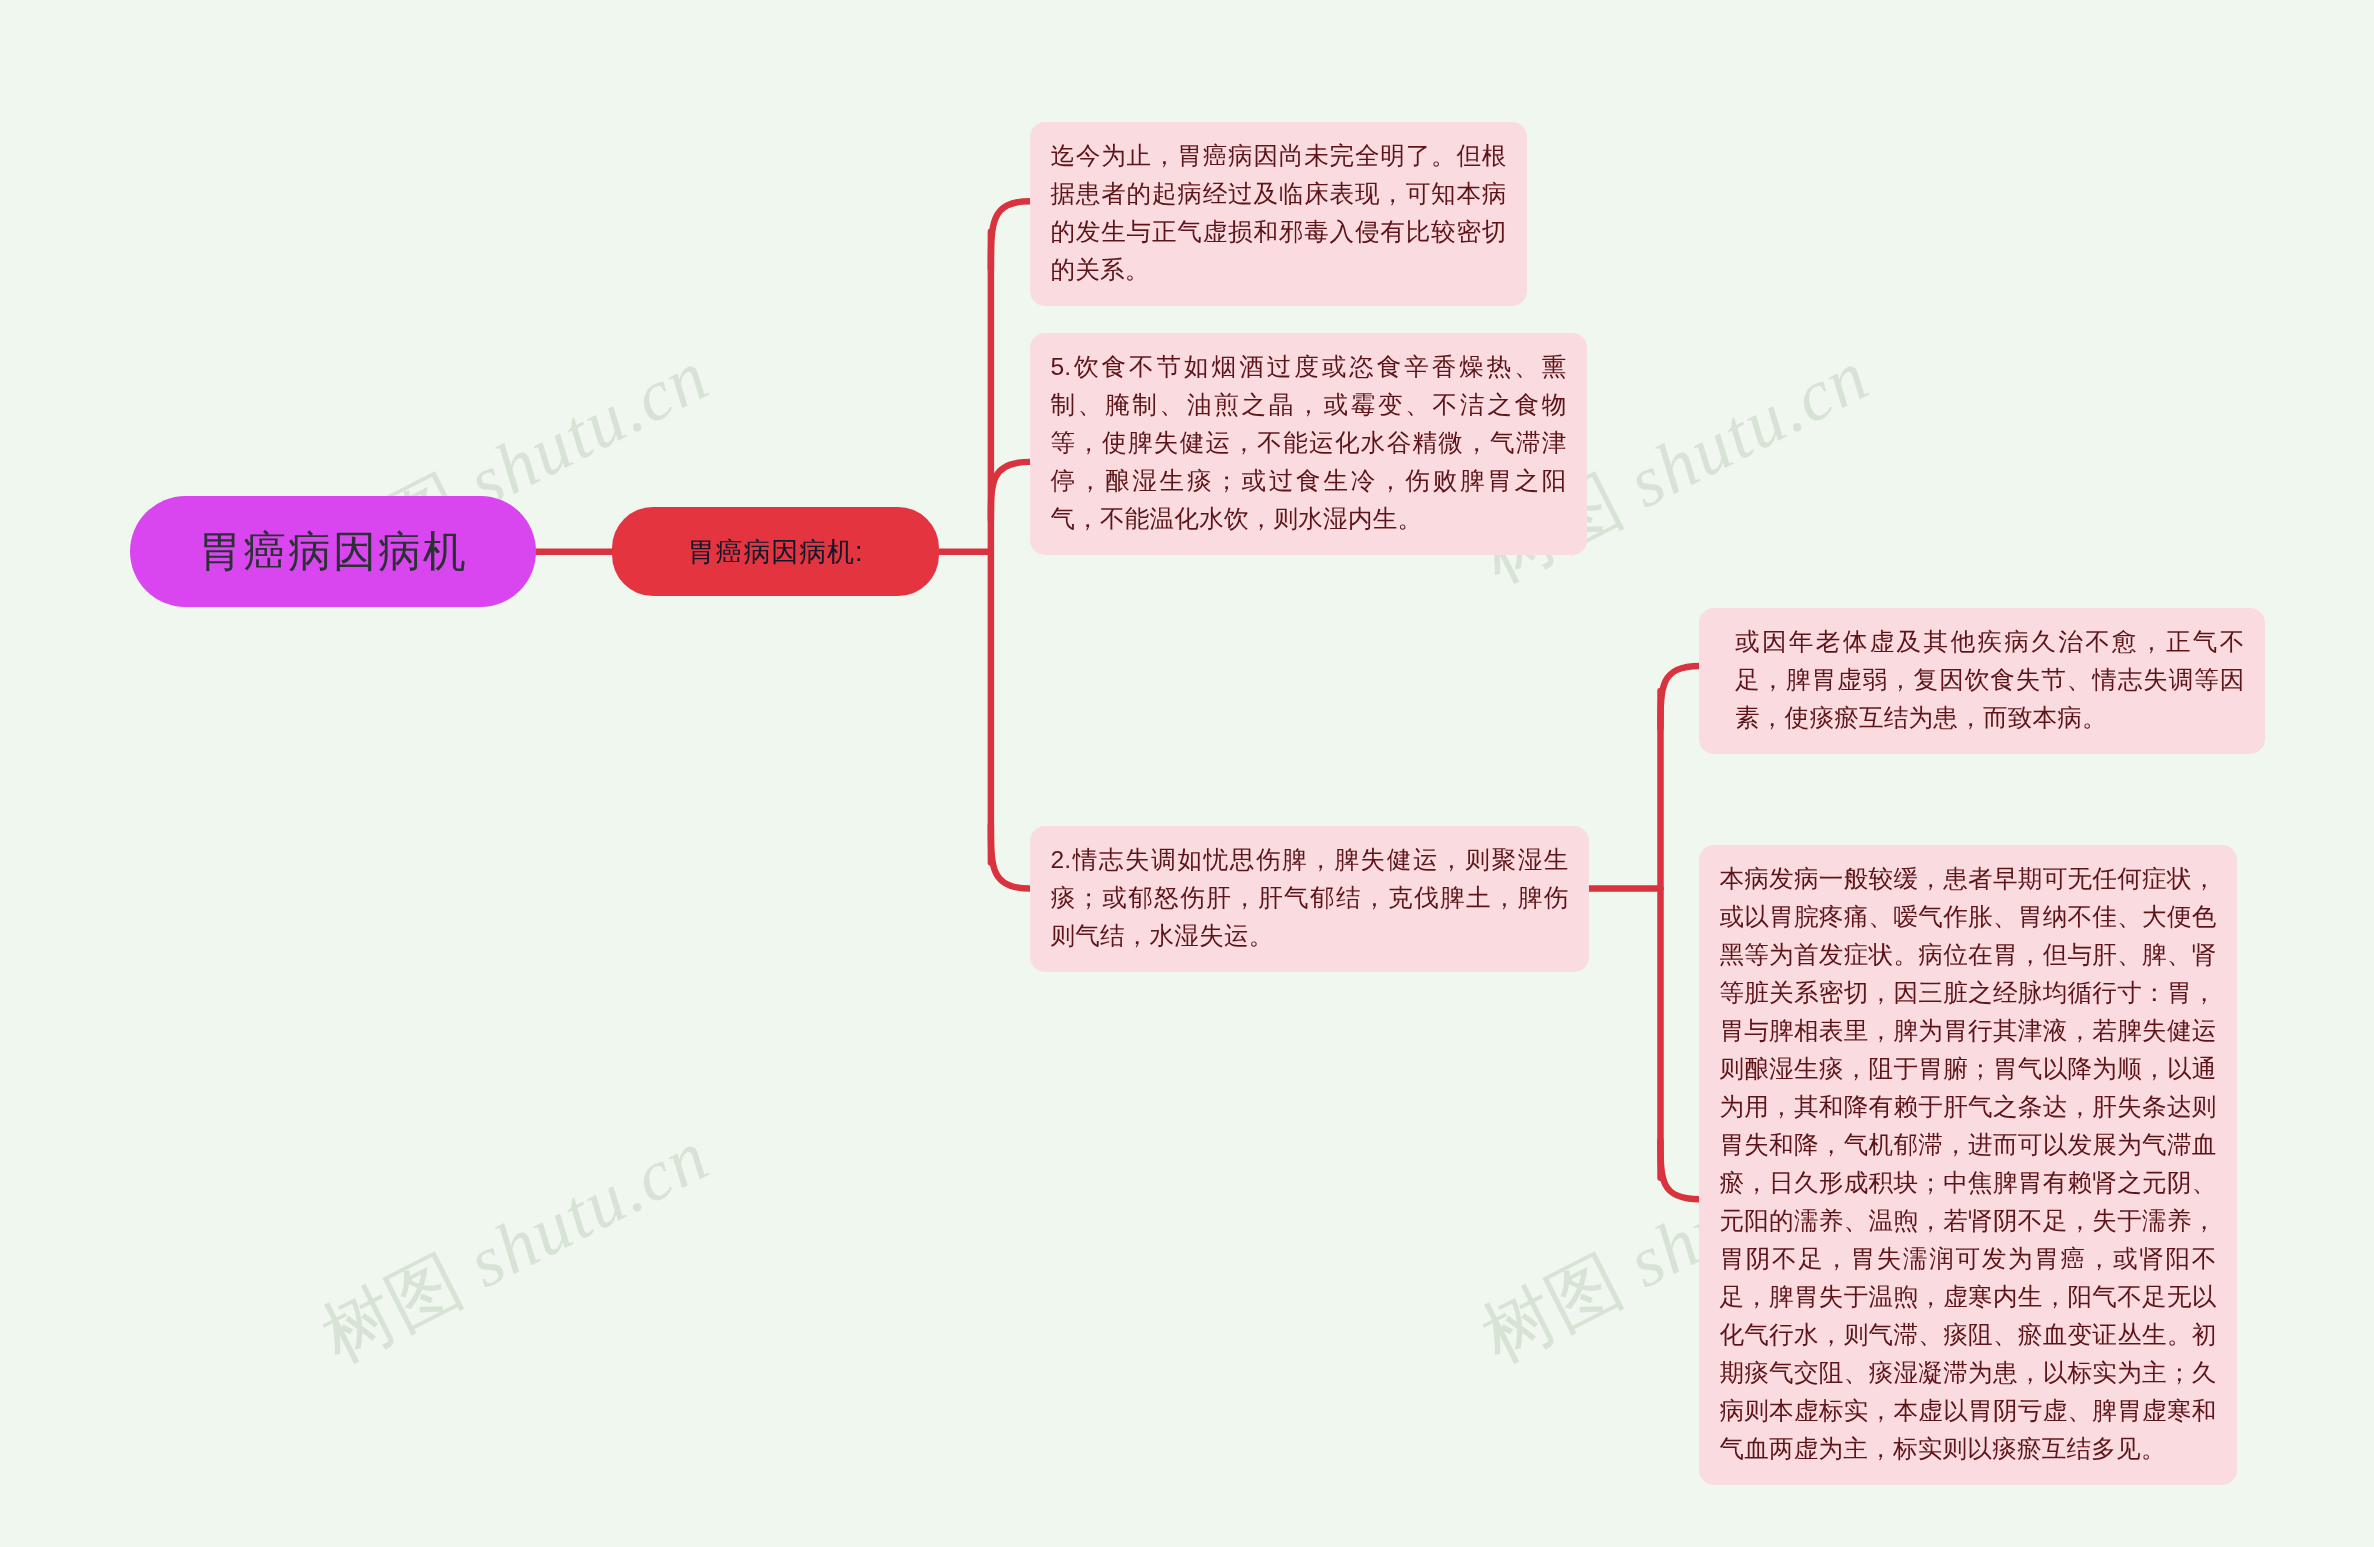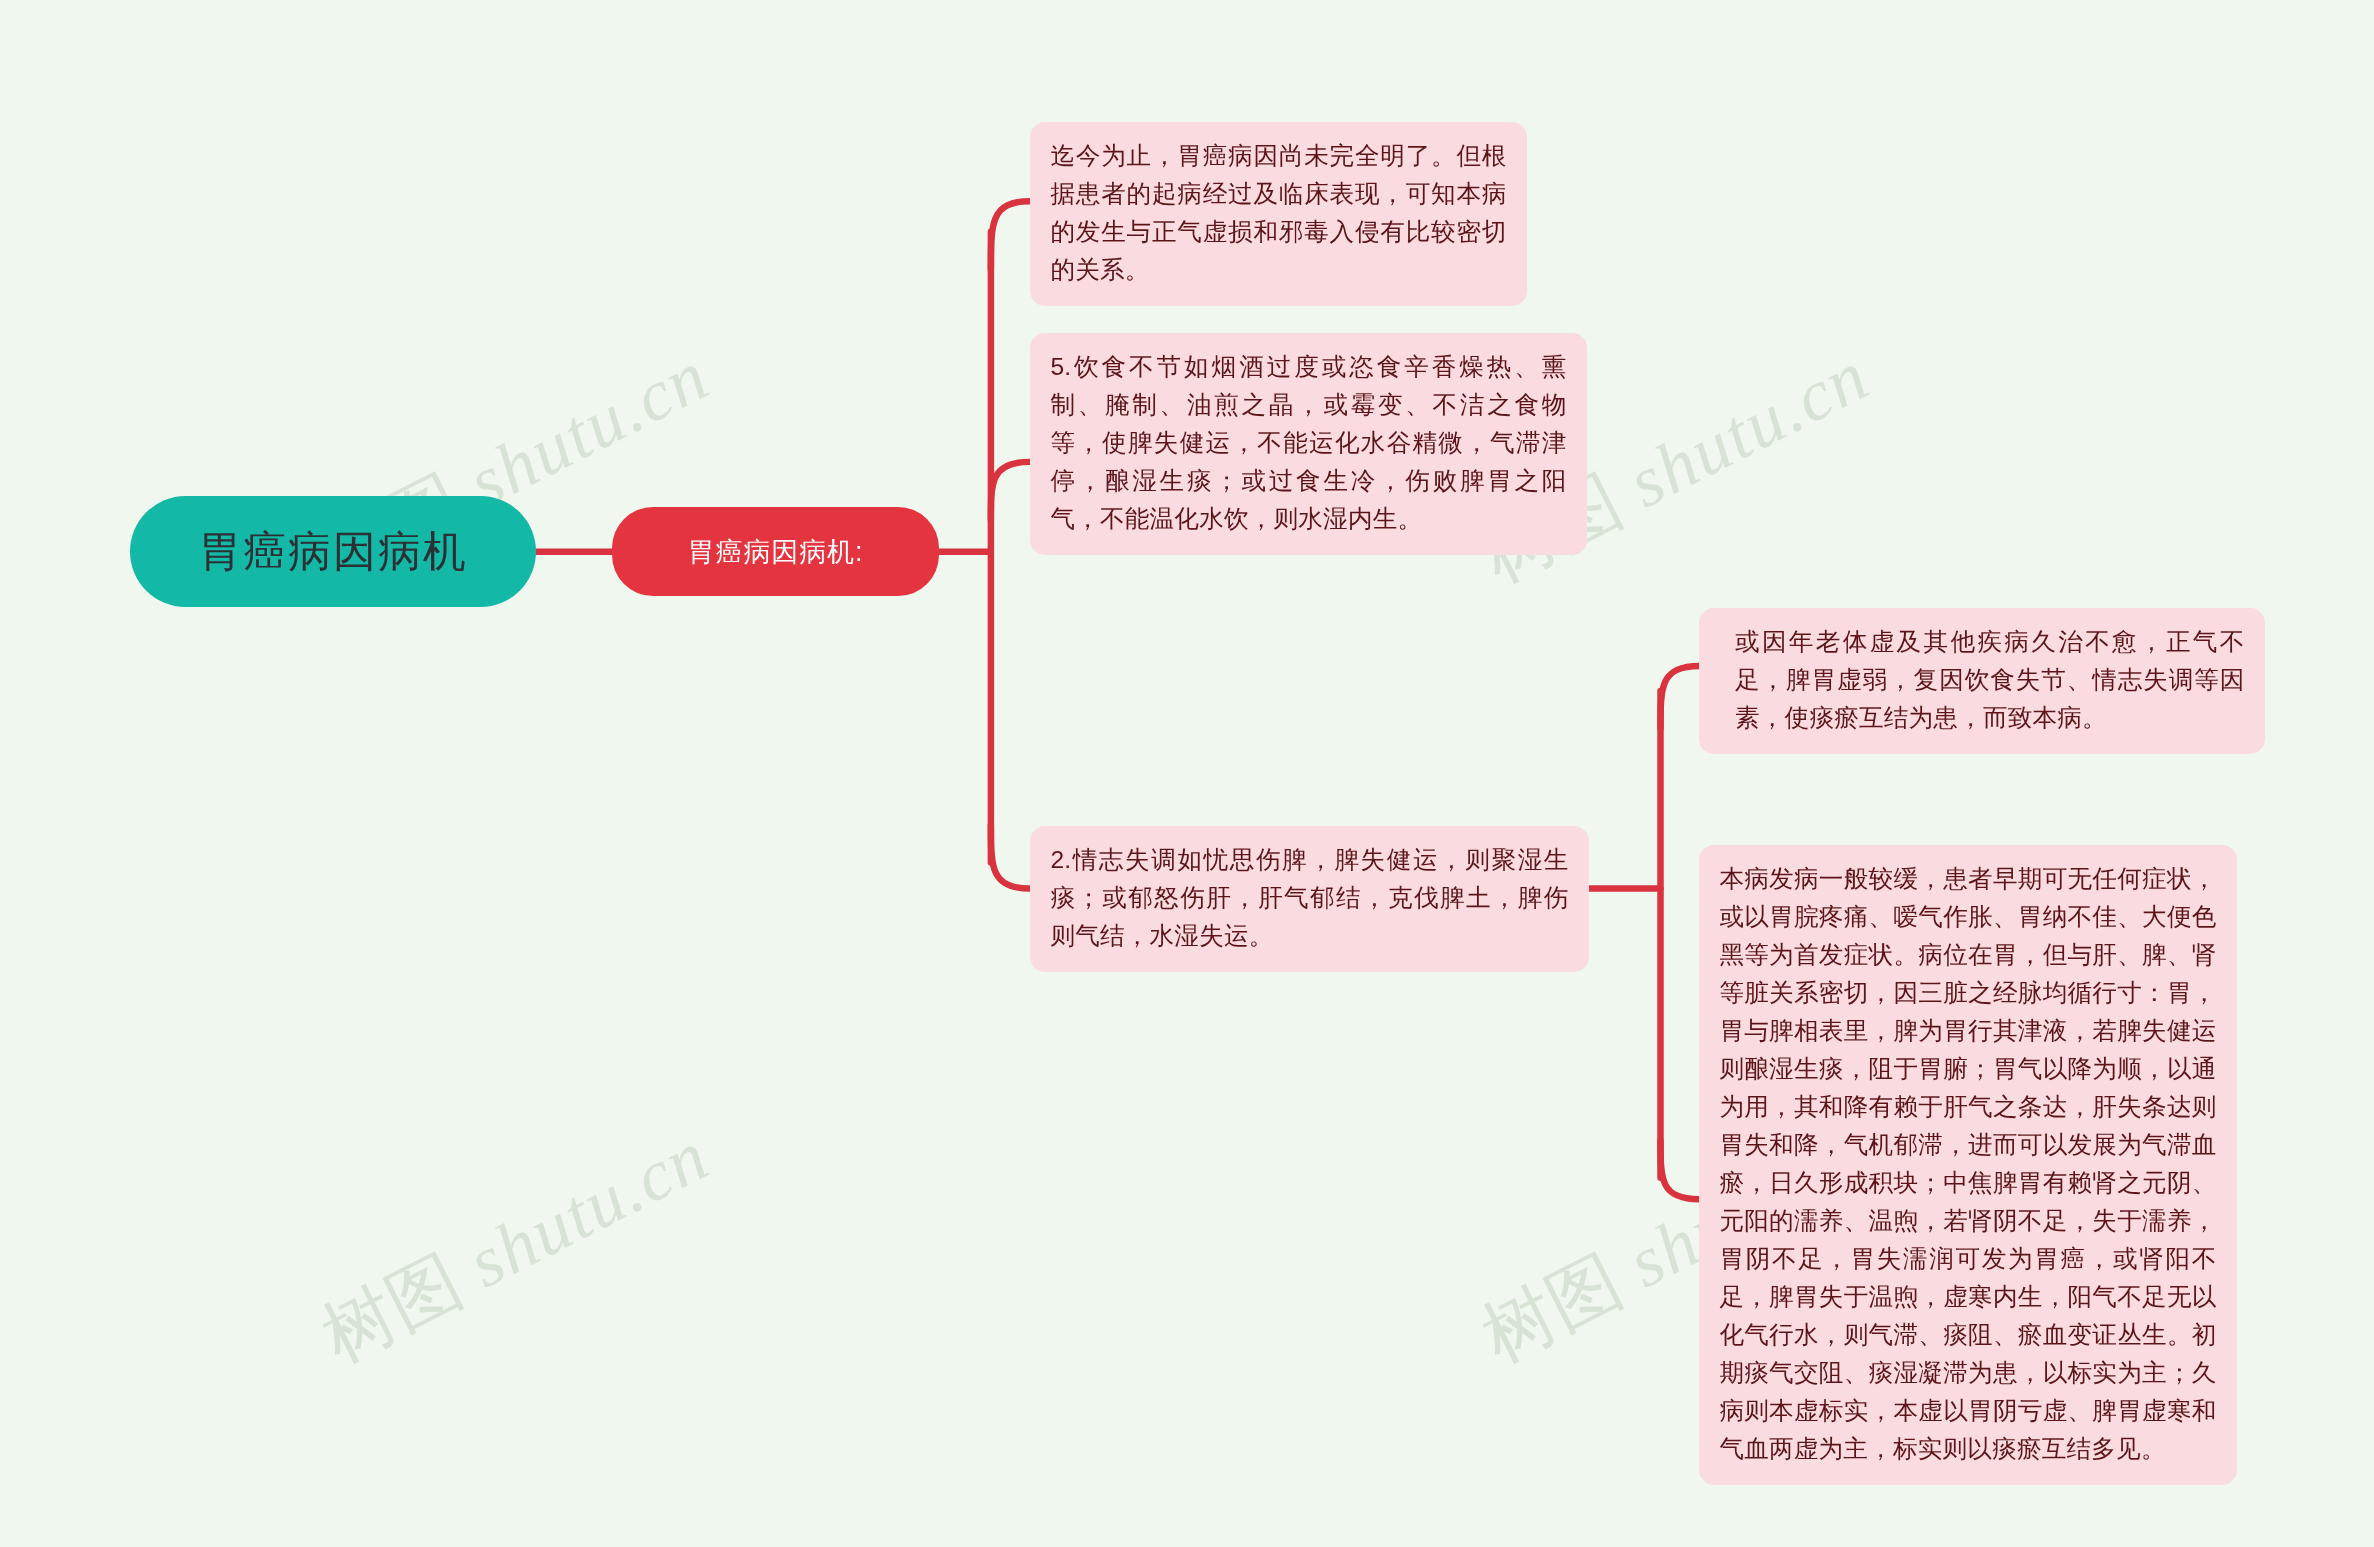--- a/index.html
+++ b/index.html
@@ -42,38 +42,38 @@
     pointer-events: none;
   }
 
   
   .node {
     position: absolute;
     box-sizing: border-box;
   }
 
   .root-node {
-    background: #14b8a6;
+    background: #d946ef;
     border-radius: 56px;
     display: flex;
     align-items: center;
     justify-content: center;
     color: #2b3034;
     font-size: 43px;
     letter-spacing: 1.9px;
     padding: 12px 32px;
   }
 
   .branch-node {
     background: #e3343f;
     border-radius: 41px;
     display: flex;
     align-items: center;
     justify-content: center;
-    color: #ffffff;
+    color: #0f172a;
     font-size: 27px;
     letter-spacing: 0.9px;
     padding: 0 28px;
   }
 
   .leaf-node {
     background: #fadbe0;
     border-radius: 15px;
     color: #5c1418;
     font-size: 24.6px;

